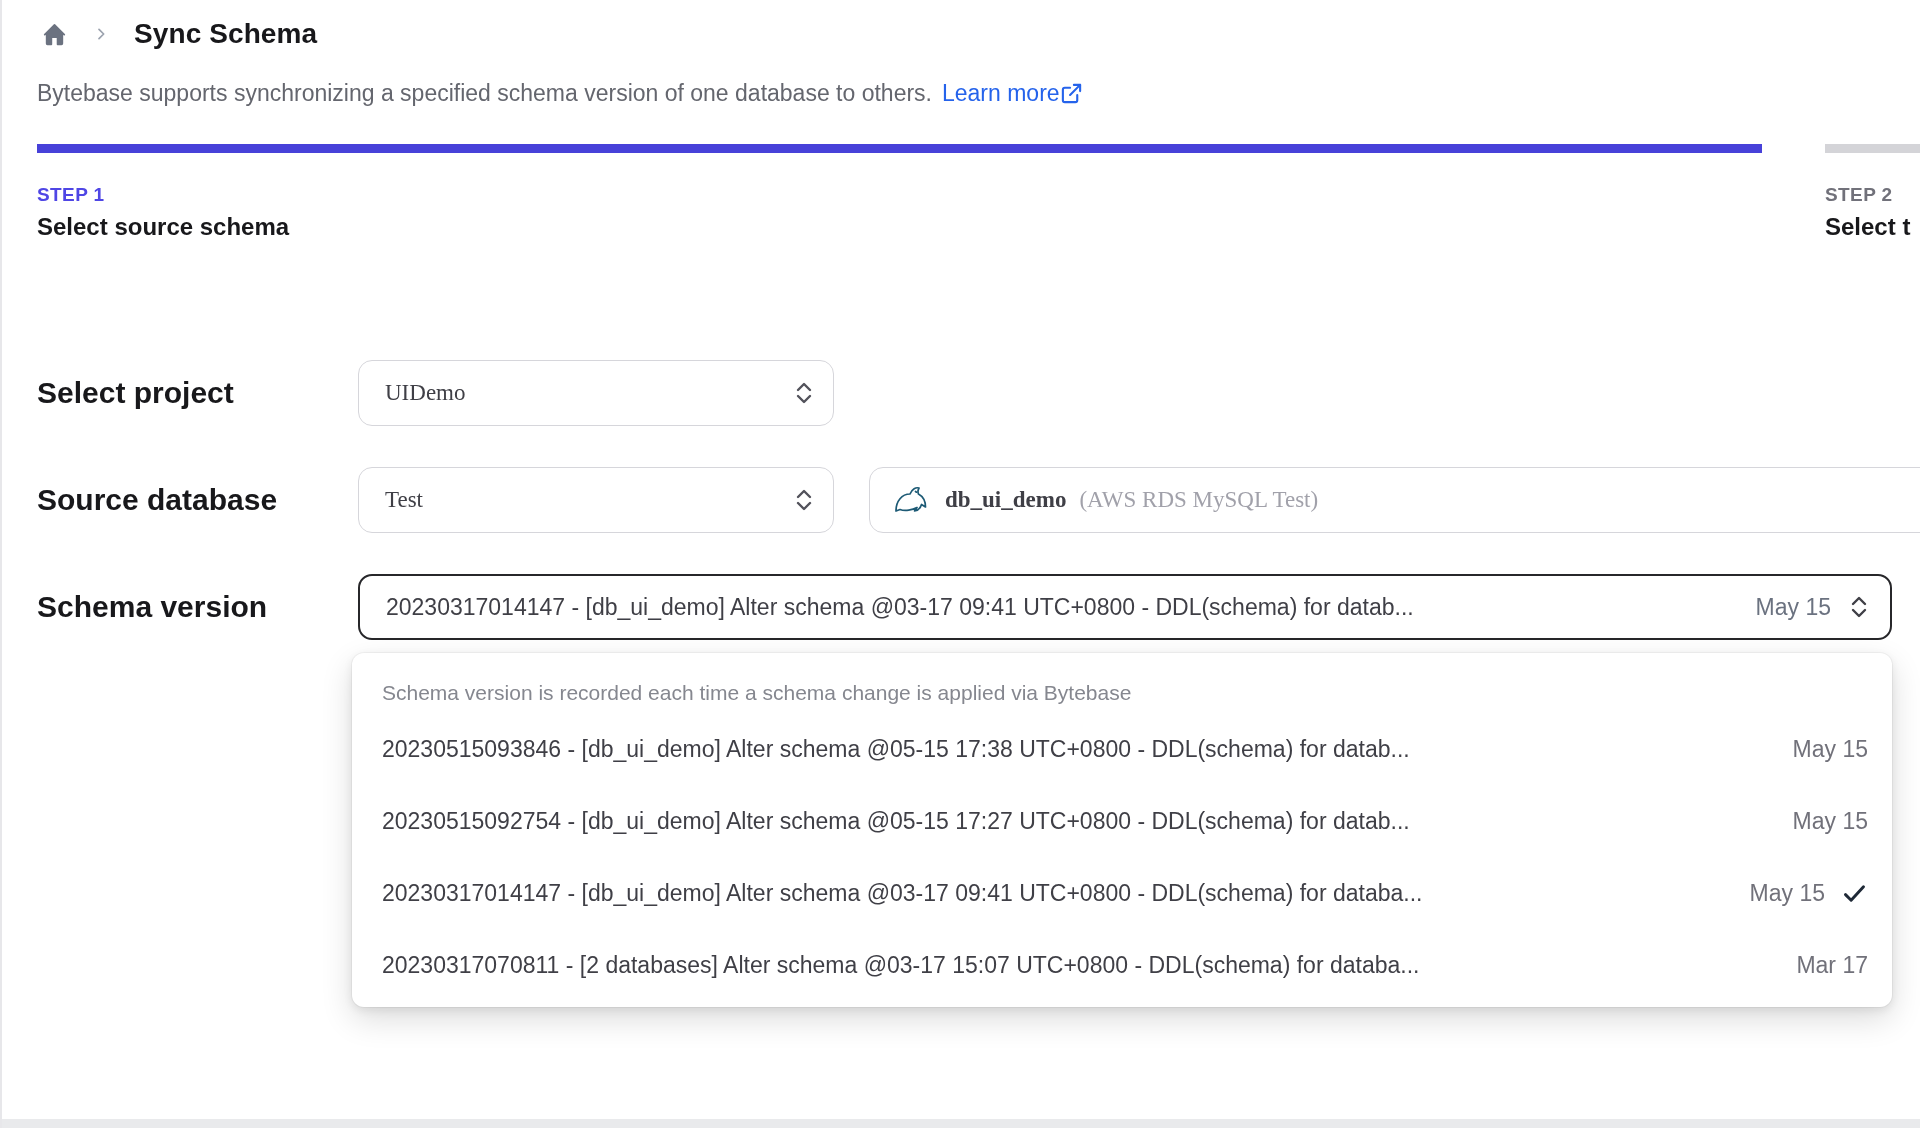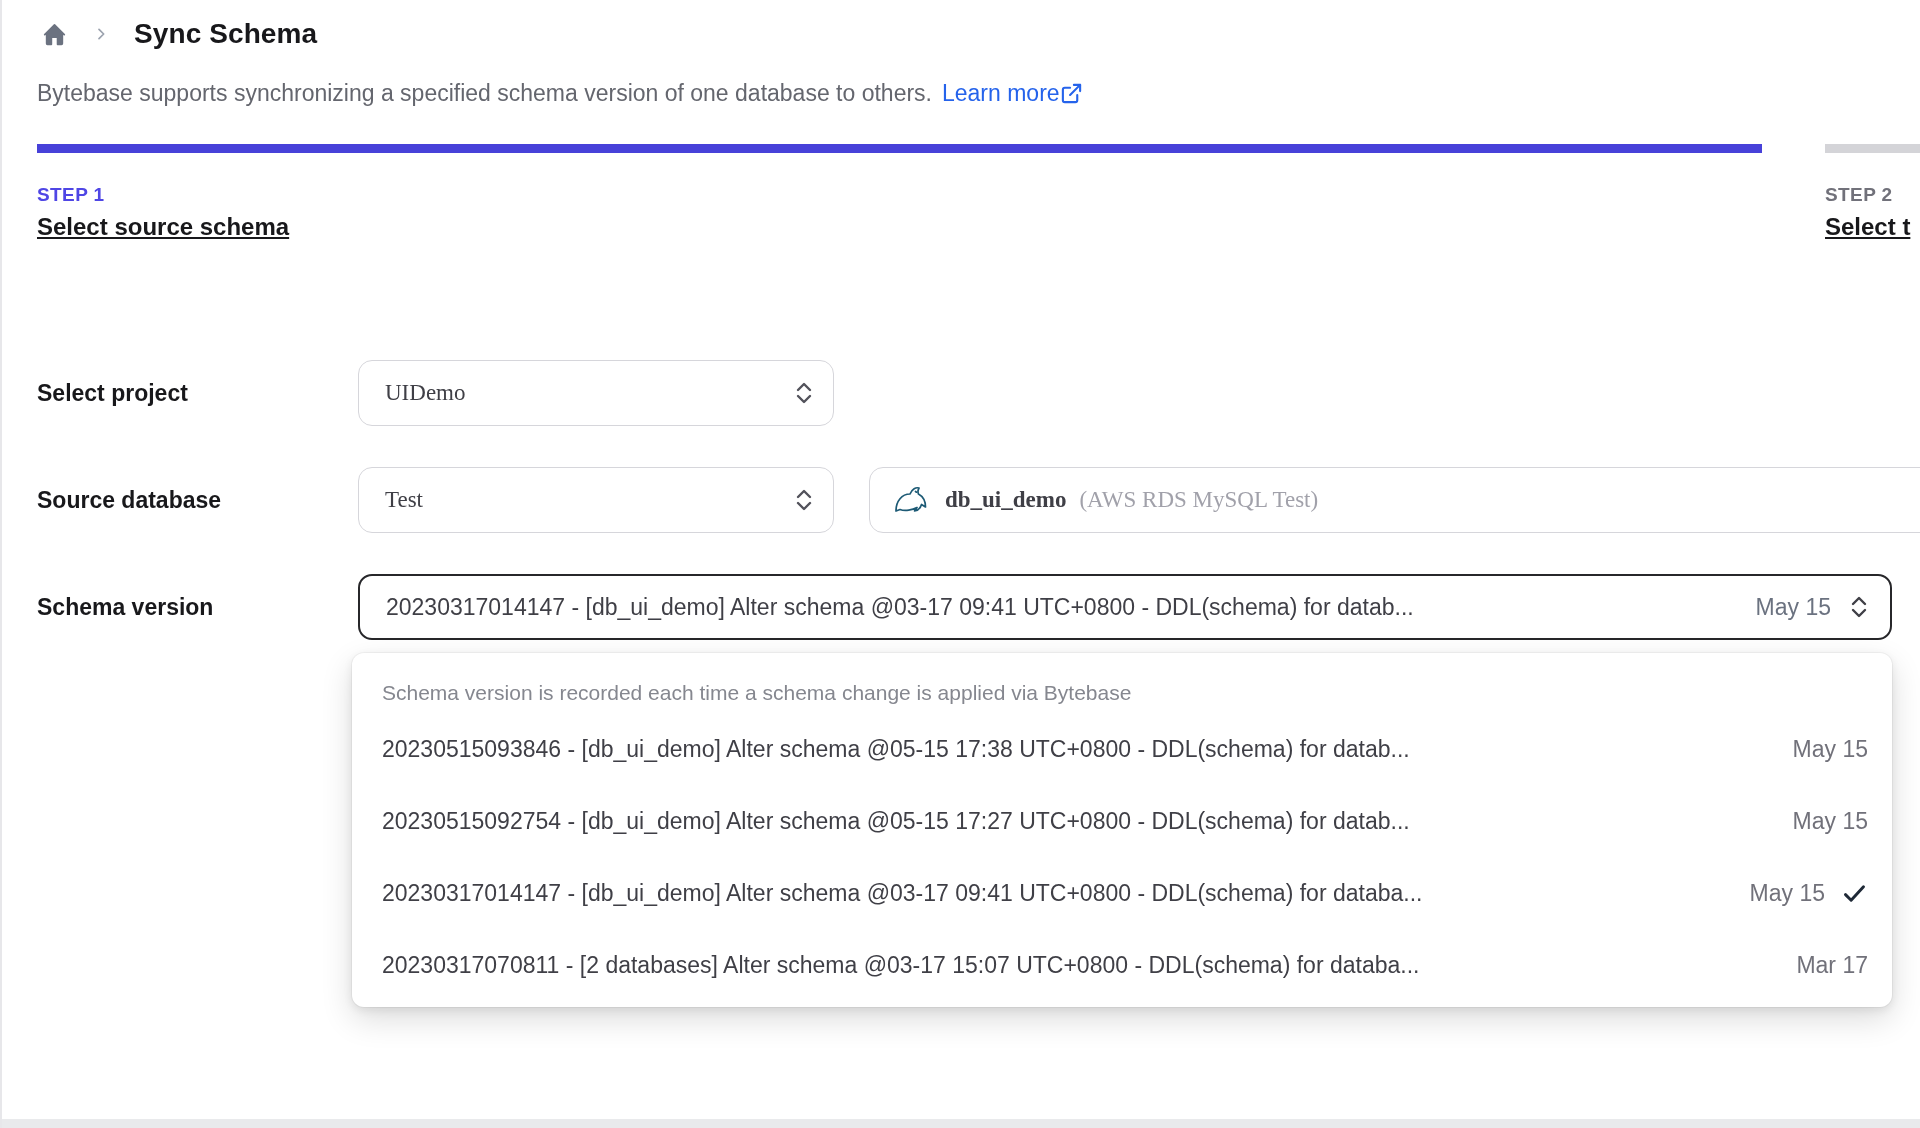--- a/index.html
+++ b/index.html
@@ -27,26 +27,26 @@
   .steps { margin-top:37px; display:flex; gap:63px; }
   .step { flex:none; }
   .step-1 { width:1725px; }
   .step-2 { width:500px; }
   .bar { height:9px; width:100%; }
   .bar-active { background:var(--c-progress_bar,#4741d9); }
   .bar-inactive { background:var(--c-inactive_bar,#d4d4d8); }
   .step-label { margin-top:30px; font-size:19px; font-weight:700; letter-spacing:.4px; line-height:24px; }
   .step-1 .step-label { color:var(--c-accent,#4f46e5); }
   .step-2 .step-label { color:#71717a; }
-  .step-title { margin-top:4px; font-size:24px; font-weight:700; line-height:32px; color:#18181b; white-space:nowrap;text-decoration:underline; }
+  .step-title { margin-top:4px; font-size:24px; font-weight:700; line-height:32px; color:#18181b; white-space:nowrap; }
 
   
   .form { margin-top:117px; }
   .form-row { display:flex; align-items:center; margin-bottom:41px; }
-  .form-label { width:321px; flex:none; font-size:23px; font-weight:600; color:#18181b; }
+  .form-label { width:321px; flex:none; font-size:30px; font-weight:600; color:#18181b; }
   .controls { display:flex; gap:35px; align-items:center; }
 
   .select {
     height:66px; background:#fff; border:1.5px solid #d6d6db; border-radius:14px;
     display:flex; align-items:center; padding:0 18px 0 26px; cursor:pointer;
     font-size:23px; color:#3f3f46;
   }
   .select .chev { margin-left:auto; width:21px; height:26px; flex:none; display:inline-flex; }
   .select-project, .select-source { width:476px;font-family:Liberation Serif, serif; }
   .select-database { width:1095px; padding-left:22px;font-family:Liberation Serif, serif; }

